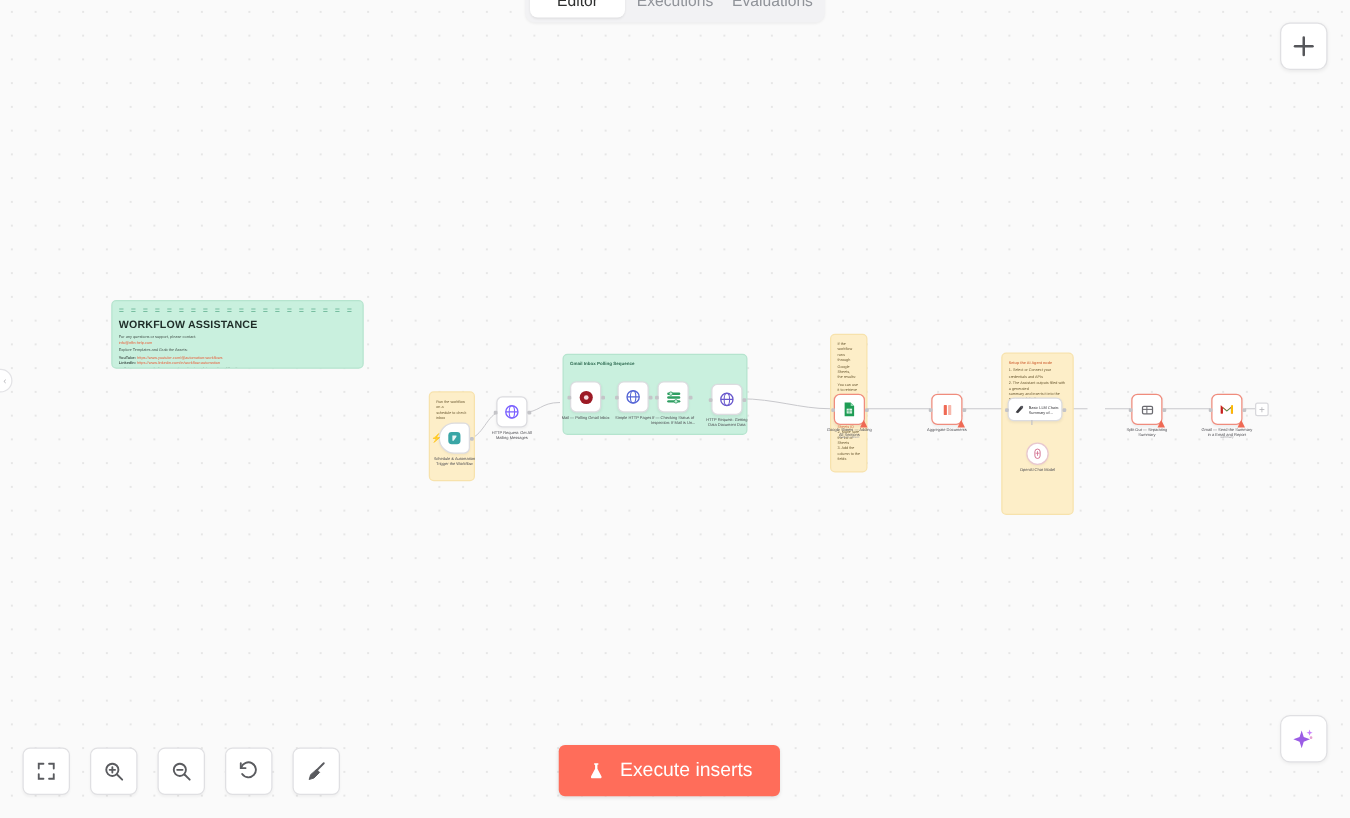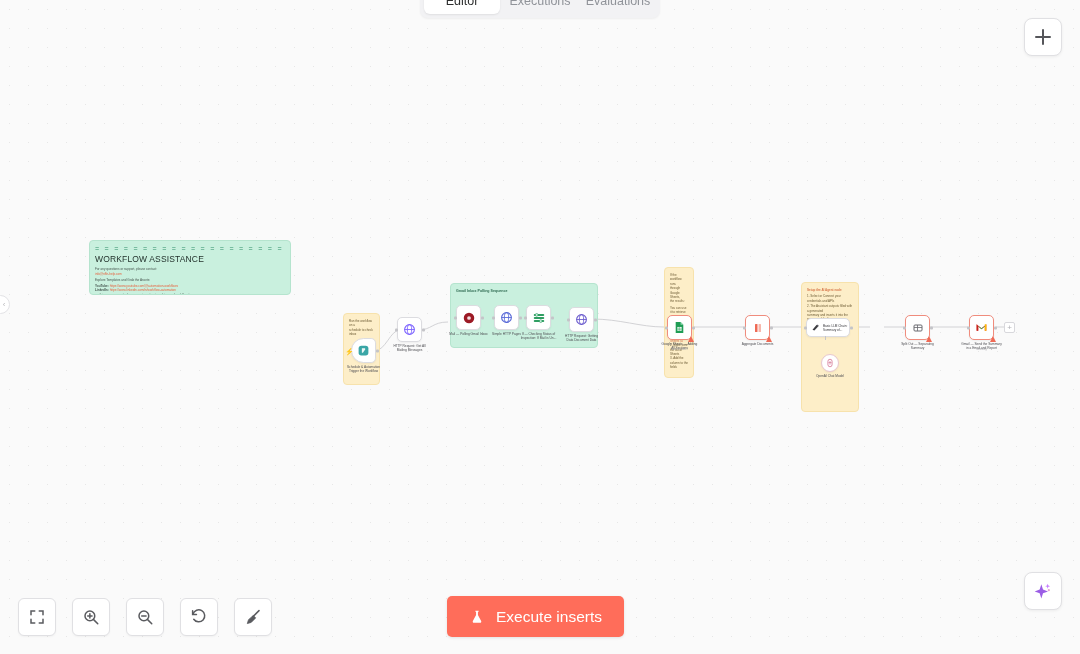--- a/index.html
+++ b/index.html
@@ -107,21 +107,21 @@
     border: 1px solid #f7e2ac;
   }
   .sticky-inner { padding: 5px 5px 4px 5px; }
 
   .note-rule {
     font-size: 7px; color: #2f8f68; letter-spacing: .6px;
     line-height: 7px; white-space: nowrap; overflow: hidden;
     font-family: "Liberation Mono", monospace;
   }
   .note-title {
-    font-size: 8.5px; font-weight: normal; color: #1f2d28;
+    font-size: 8.5px; font-weight: bold; color: #1f2d28;
     margin-top: 1px; letter-spacing: .15px;
   }
   .note-body {
     font-size: 3.1px; line-height: 4.6px; color: #46554e;
     margin-top: 3px;
   }
   .note-body .lnk { color: #e8603c; }
   .note-body .b { font-weight: bold; }
 
   .onote-body {

